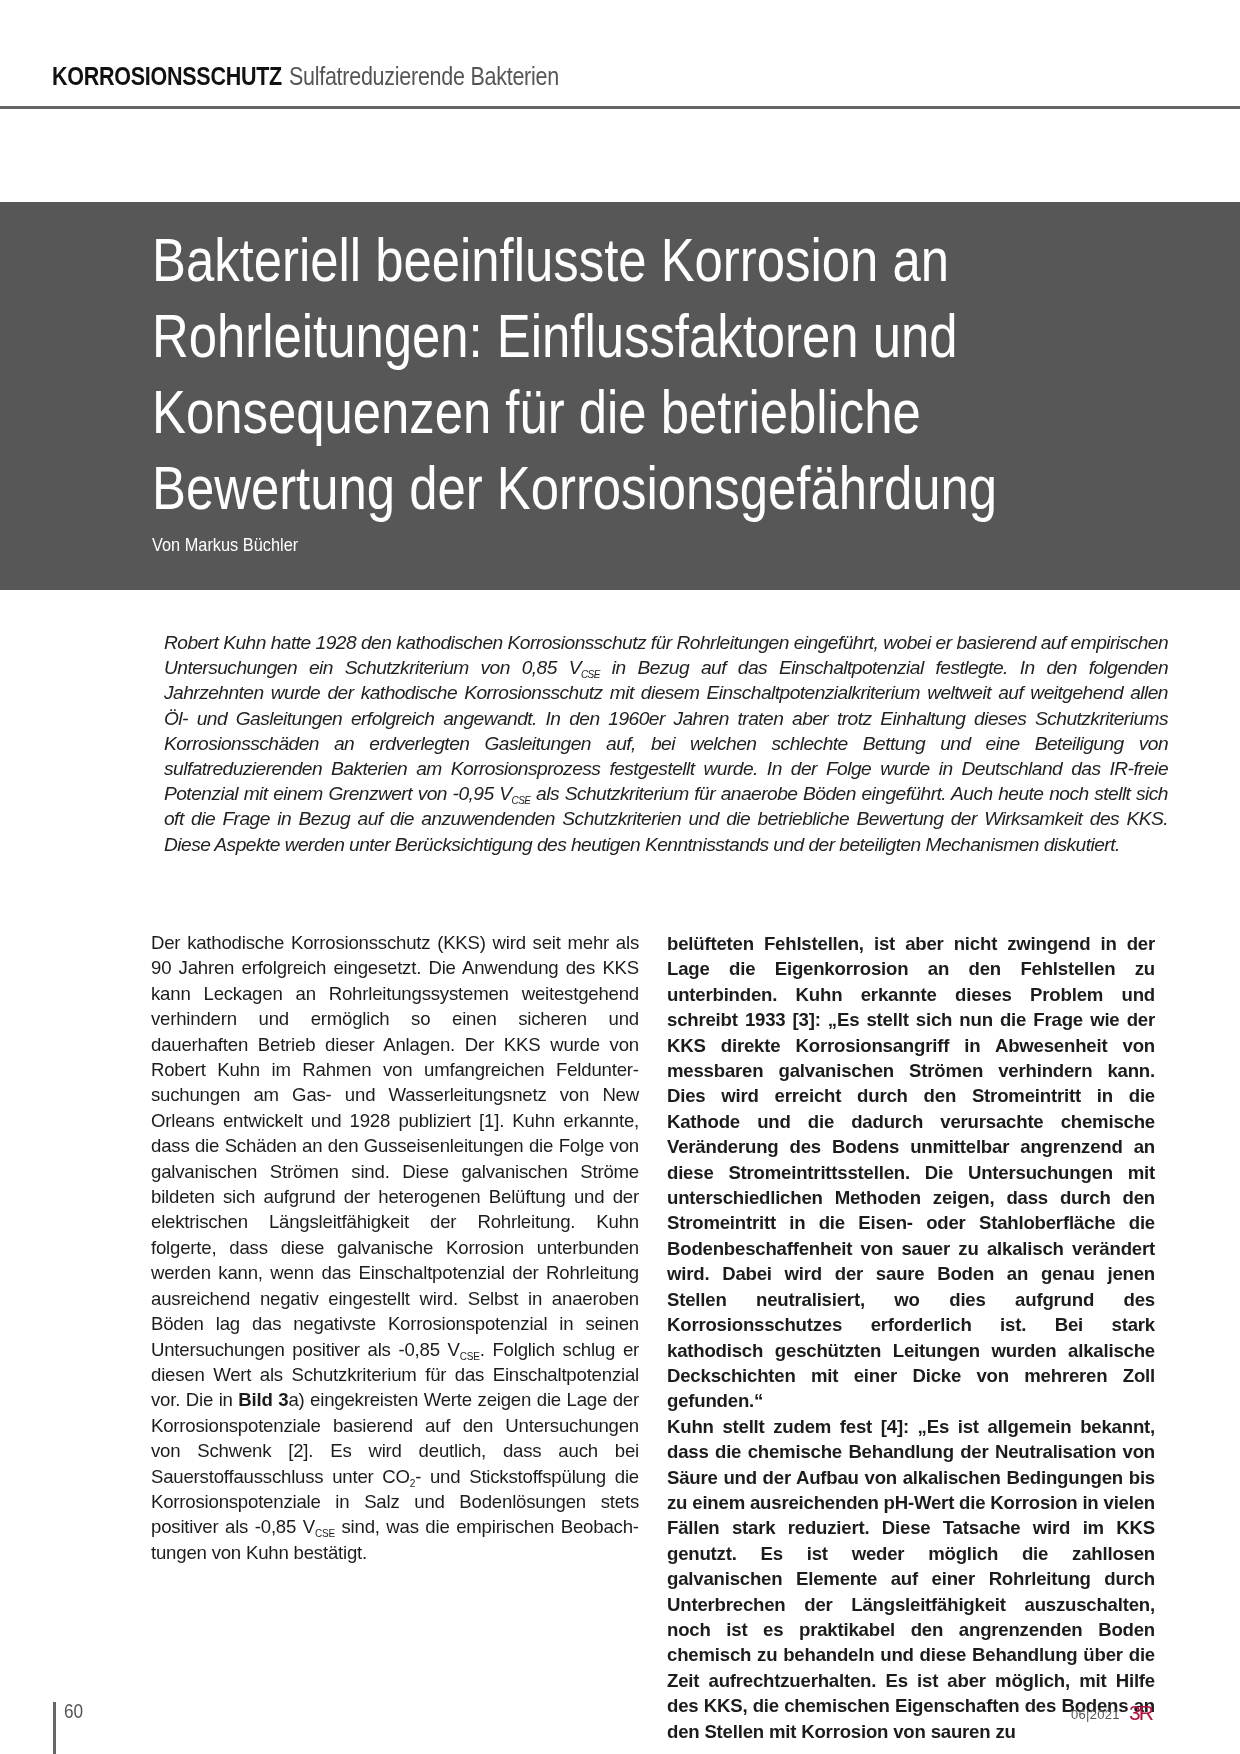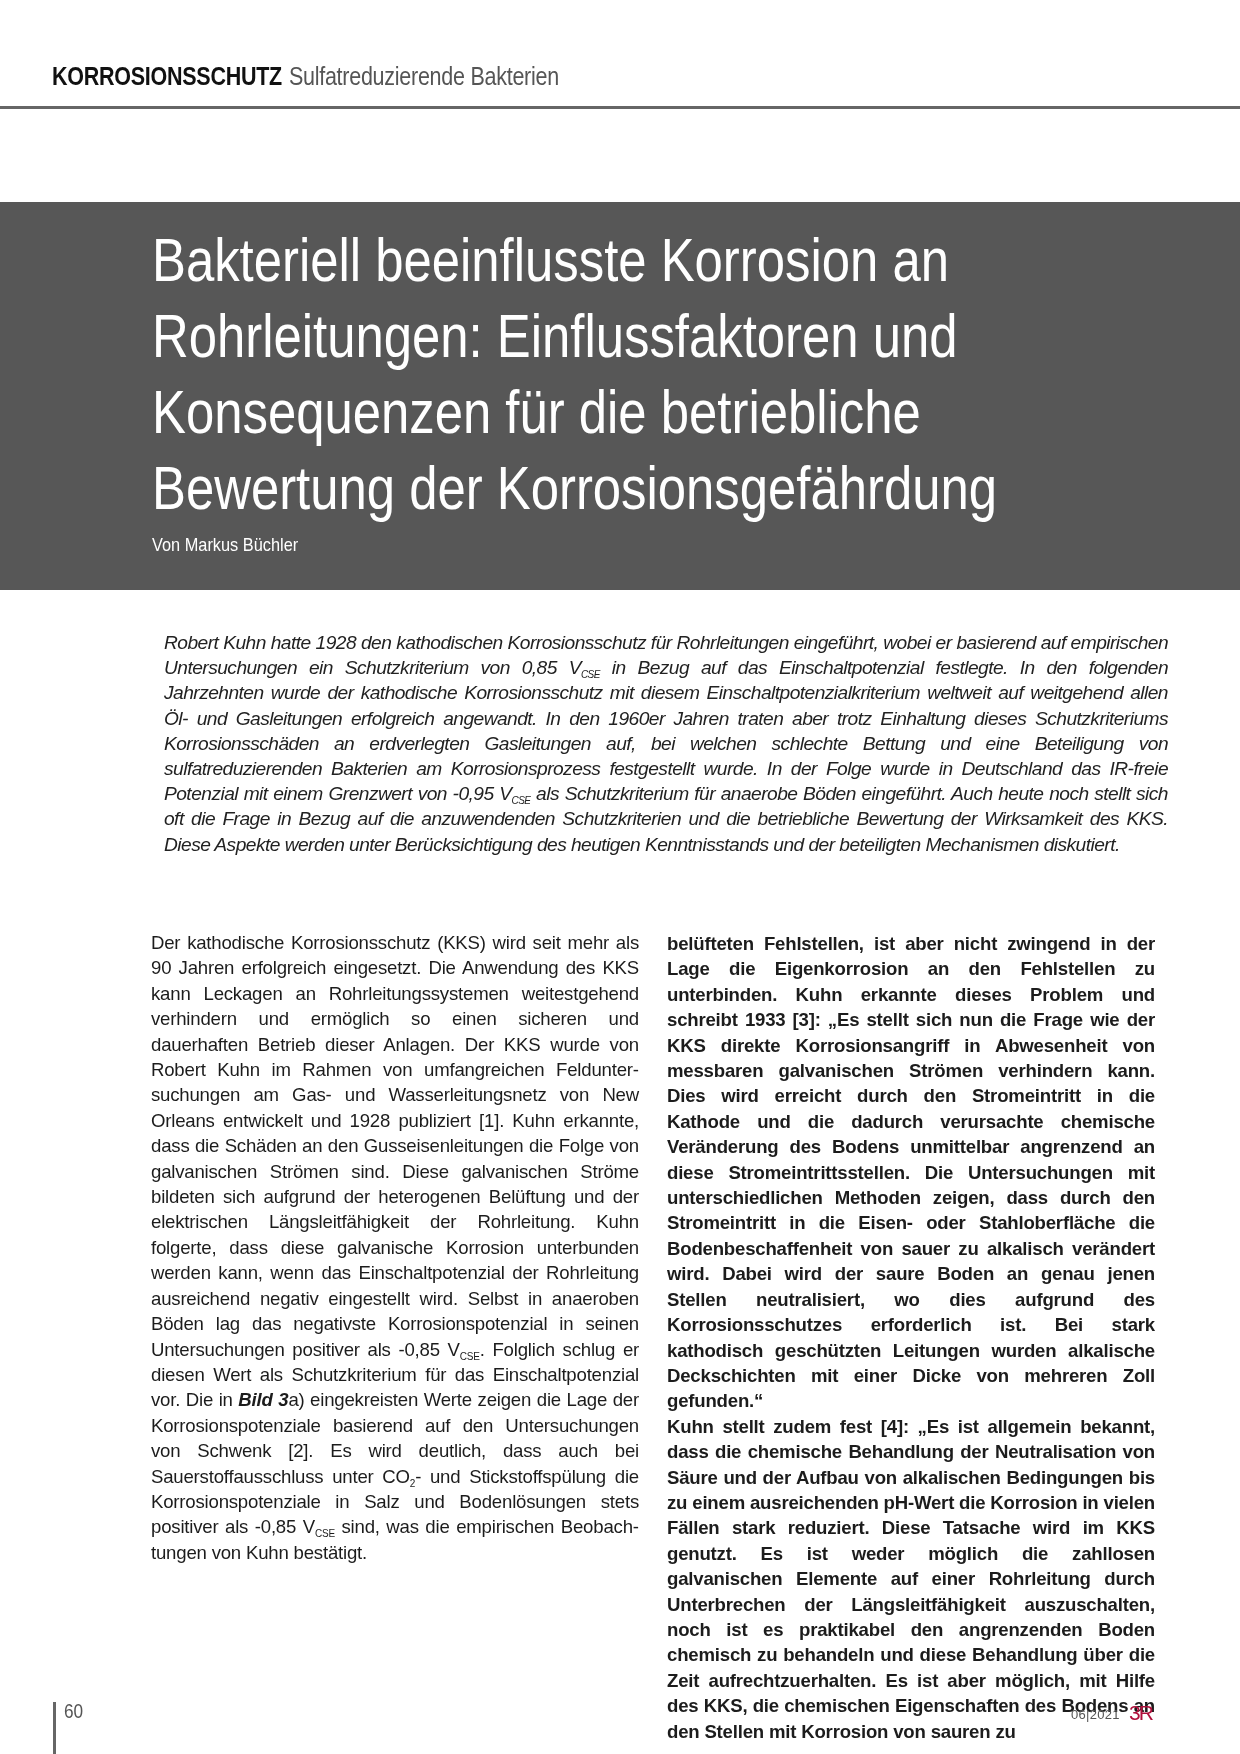--- a/index.html
+++ b/index.html
@@ -17,21 +17,21 @@
             transform:scaleX(0.86); transform-origin:left top; white-space:nowrap; }
   .abstract { position:absolute; left:151px; top:630px; width:1004px; font-style:italic; font-size:19.2px;
               line-height:25.2px; color:#222; text-align:justify; letter-spacing:-0.55px;margin-left:13px; }
   .col { position:absolute; top:930px; width:488px; font-size:18.6px; line-height:25.4px; color:#1c1c1c;
          text-align:justify; letter-spacing:-0.2px; }
   .col-left { left:151px; }
   .col-right { left:667px; top:931px;font-weight:bold; }
   .col p { margin:0; }
   .heading { font-weight:bold; font-size:20px; margin:0; line-height:25px; }
   sub { font-size:10px; vertical-align:-4px; line-height:0; }
-  .fig-ref { font-weight:bold; font-style:italic; }
+  .fig-ref { font-weight:bold; }
   .margin-bar { position:absolute; left:53px; top:1702px; width:3px; height:52px; background:#666; }
   .page-num { position:absolute; left:64px; top:1700px; font-size:20px; color:#555; transform:scaleX(0.86); transform-origin:left top; }
   .issue { position:absolute; left:1071px; top:1707px; font-size:13px; color:#555; letter-spacing:0.3px; }
   .logo { position:absolute; left:1129px; top:1701px; font-size:21px; font-weight:normal; color:#b0103c; letter-spacing:-2px; font-family:"Liberation Sans", sans-serif; }
 </style>
 </head>
 <body>
 
 <div class="running-head">
   <span class="section">KORROSIONSSCHUTZ</span><span class="topic">Sulfatreduzierende Bakterien</span>

